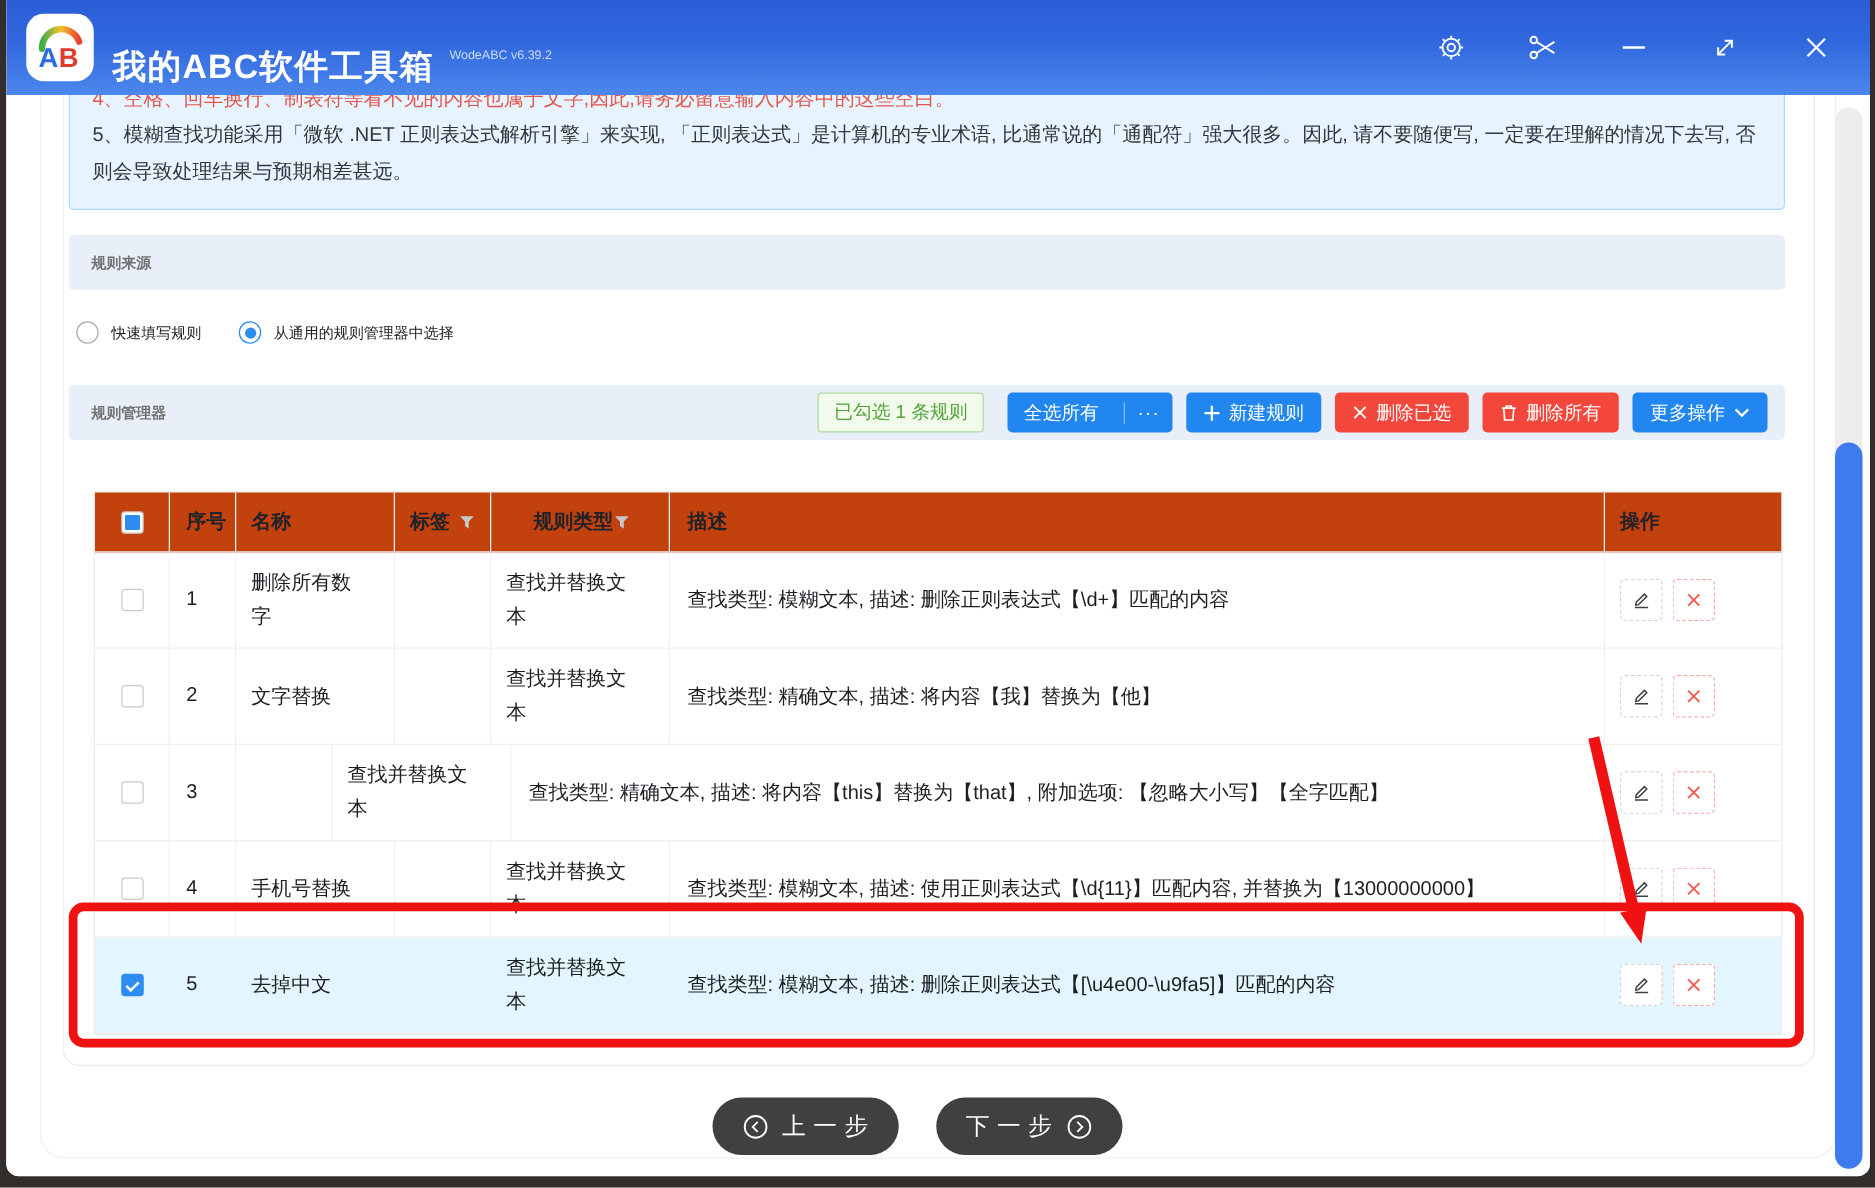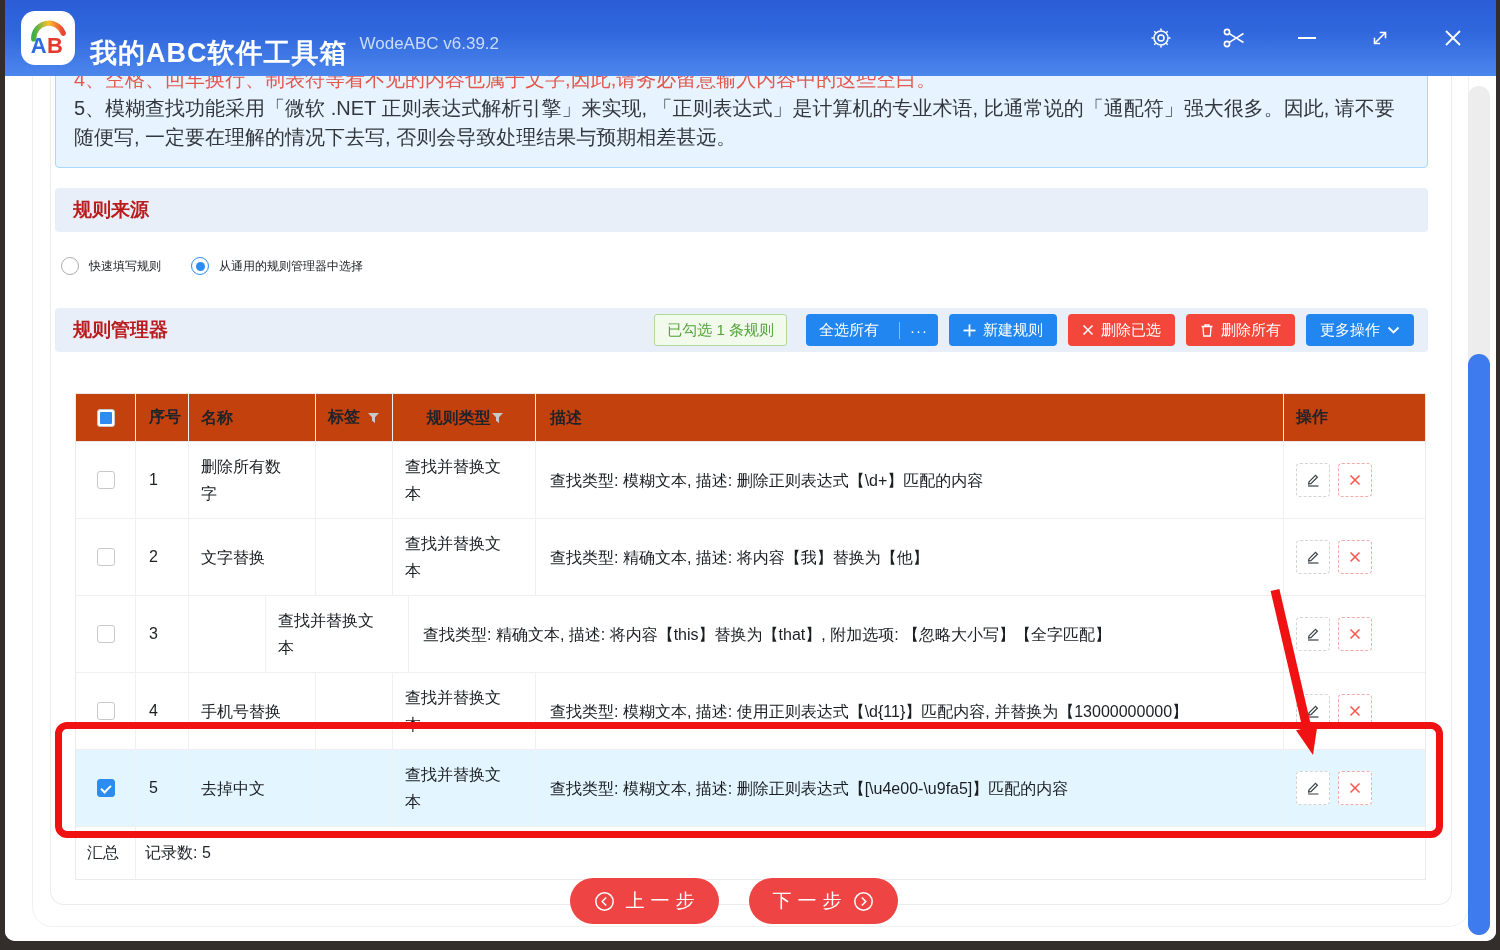--- a/index.html
+++ b/index.html
@@ -6,38 +6,38 @@
   body{width:1500px;height:950px;background:#332E2C;position:relative;overflow:hidden;
        font-family:"Liberation Sans","DejaVu Sans",sans-serif;}
   .window{position:absolute;left:5px;top:0;width:1491px;height:941px;background:#fff;
           border-radius:0 0 10px 10px;overflow:hidden;}
   
   .titlebar{height:76px;background:linear-gradient(180deg,#2A5DD6 0%,#3168DE 45%,#4C87EC 100%);
             display:flex;align-items:center;padding:0 30px 0 16px;box-sizing:border-box;}
   .logo{width:54px;height:54px;background:#fff;border-radius:14px;display:flex;align-items:center;
         justify-content:center;flex:0 0 auto;}
   .app-title{font-size:27px;font-weight:bold;color:#fff;margin-left:15px;letter-spacing:1px;margin-top:30px;}
-  .app-version{font-size:17px;color:#C9DCF8;margin-left:12px;margin-top:12px;}
+  .app-version{font-size:10px;color:#C9DCF8;margin-left:12px;margin-top:12px;}
   .win-controls{margin-left:auto;display:flex;align-items:center;gap:47px;}
   .win-controls span{display:inline-flex;align-items:center;justify-content:center;width:26px;height:26px;}
   
   .content{position:relative;height:865px;overflow:hidden;background:#fff;}
   .outer-card{position:absolute;left:27px;right:27px;top:-30px;bottom:14px;border:1px solid #F0F0F0;
               border-radius:20px;z-index:0;}
   .page{position:relative;z-index:1;margin-top:-24px;}
   .panel{position:relative;margin:0 44px 0 45px;border:1px solid #ECECEC;border-top:none;
          border-radius:0 0 14px 14px;padding-bottom:24px;}
   
   .info-box{margin:0 23px 0 4px;background:#E7F4FF;border:1px solid #A9D7FF;border-radius:4px;
-            padding:12px 18px 15px;font-size:20px;color:#33373D;line-height:29px;}
+            padding:12px 18px 15px;font-size:16px;color:#33373D;line-height:29px;}
   .info-red{color:#E2574E;}
   
   .sec-bar{height:44px;background:#E9EFF9;border-radius:4px;display:flex;align-items:center;
            padding:0 14px 0 18px;margin:20px 23px 0 4px;}
-  .sec-title{font-size:19px;font-weight:bold;color:#b91c1c;}
+  .sec-title{font-size:12px;font-weight:bold;color:#737373;}
   .bar-right{margin-left:auto;display:flex;align-items:center;gap:11px;}
   .badge-green{height:30px;line-height:30px;padding:0 12px;background:#F2FAEC;border:1px solid #AFD99A;
                color:#53A43B;border-radius:3px;font-size:15px;margin-right:8px;}
   .btn{height:32px;border-radius:4px;border:none;color:#fff;font-size:15px;display:inline-flex;
        align-items:center;gap:7px;padding:0 14px;font-family:inherit;}
   .btn-blue{background:#2186F0;}
   .btn-red{background:#F4473C;}
   .btn-split{padding:0;}
   .btn-split .seg1{padding:0 13px;}
   .btn-split .seg2{padding:0 10px;border-left:1px solid rgba(255,255,255,.45);letter-spacing:1px;}
@@ -75,21 +75,21 @@
   .cb.indet::after{content:"";position:absolute;left:2px;top:2px;width:12px;height:12px;background:#2D8CF0;border-radius:1px;}
   .cb.checked{background:#2D8CF0;border-color:#2D8CF0;}
   .cb.checked::after{content:"";position:absolute;left:5.5px;top:2.5px;width:4px;height:8px;
       border-right:2px solid #fff;border-bottom:2px solid #fff;transform:rotate(45deg);}
   .op{width:34px;height:34px;border-radius:4px;background:#fff;display:inline-flex;align-items:center;
       justify-content:center;padding:0;}
   .op-edit{border:1px dashed #D4D4D4;}
   .op-del{border:1px dashed #F9A9A4;}
   
   .footer{position:absolute;top:802px;left:0;right:34px;display:flex;justify-content:center;gap:30px;z-index:2;}
-  .pill{height:46px;border-radius:23px;background:#ef4444;border:none;color:#fff;font-size:19px;
+  .pill{height:46px;border-radius:23px;background:#404040;border:none;color:#fff;font-size:19px;
         display:inline-flex;align-items:center;gap:11px;padding:0 24px;font-family:inherit;}
   .pill .pill-text{letter-spacing:6px;margin-right:-6px;}
   
   .scrollbar{position:absolute;top:10px;right:6px;bottom:6px;width:22px;background:#EDEDED;
              border-radius:12px;z-index:3;}
   .scroll-thumb{position:absolute;left:0;top:268px;bottom:0;width:22px;background:#3E7BEF;border-radius:12px;}
   
   .annot-rect{position:absolute;left:50px;top:646px;width:1374px;height:102px;border:7px solid #F01212;
               border-radius:12px;z-index:5;pointer-events:none;}
   .annot-svg{position:absolute;left:0;top:0;z-index:6;pointer-events:none;}
@@ -352,24 +352,20 @@
                 </button>
               <button class="op op-del">
                   <svg width="14" height="14" viewBox="0 0 14 14" stroke="#F45B52" stroke-width="1.6">
                     <line x1="2.5" y1="2.5" x2="11.5" y2="11.5"></line>
                     <line x1="11.5" y1="2.5" x2="2.5" y2="11.5"></line>
                   </svg>
                 </button>
             </div>
           </div>
 
-          <div class="tsummary">
-            <div class="cell c-check" style="justify-content:flex-start;padding-left:11px;">汇总</div>
-            <div class="cell" style="flex:1;border-right:none;padding-left:9px;">记录数: 5</div>
-          </div>
         </div>
       </div>
     </div>
 
     <div class="footer">
       <button class="pill">
         <svg width="21" height="21" viewBox="0 0 21 21" fill="none" stroke="#fff" stroke-width="1.5">
           <circle cx="10.5" cy="10.5" r="8.7"></circle>
             <polyline points="12.2,6.5 8.2,10.5 12.2,14.5"></polyline>
         </svg>

